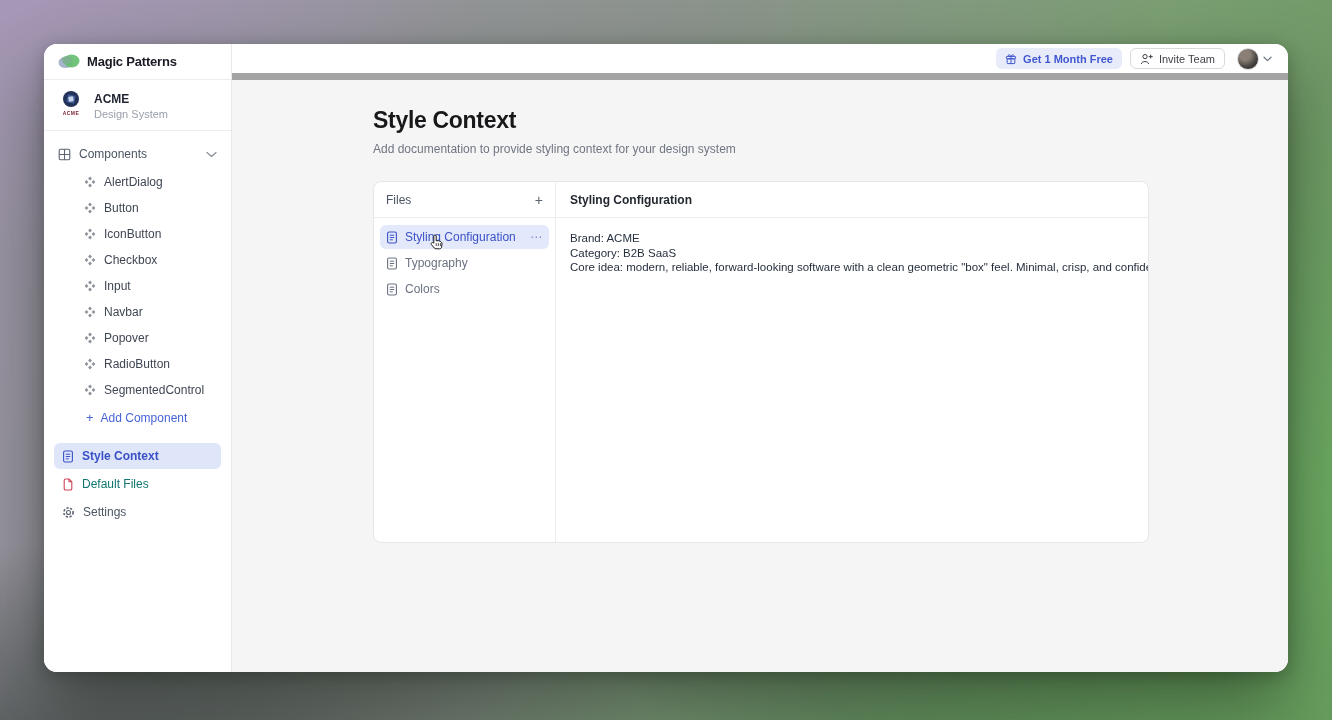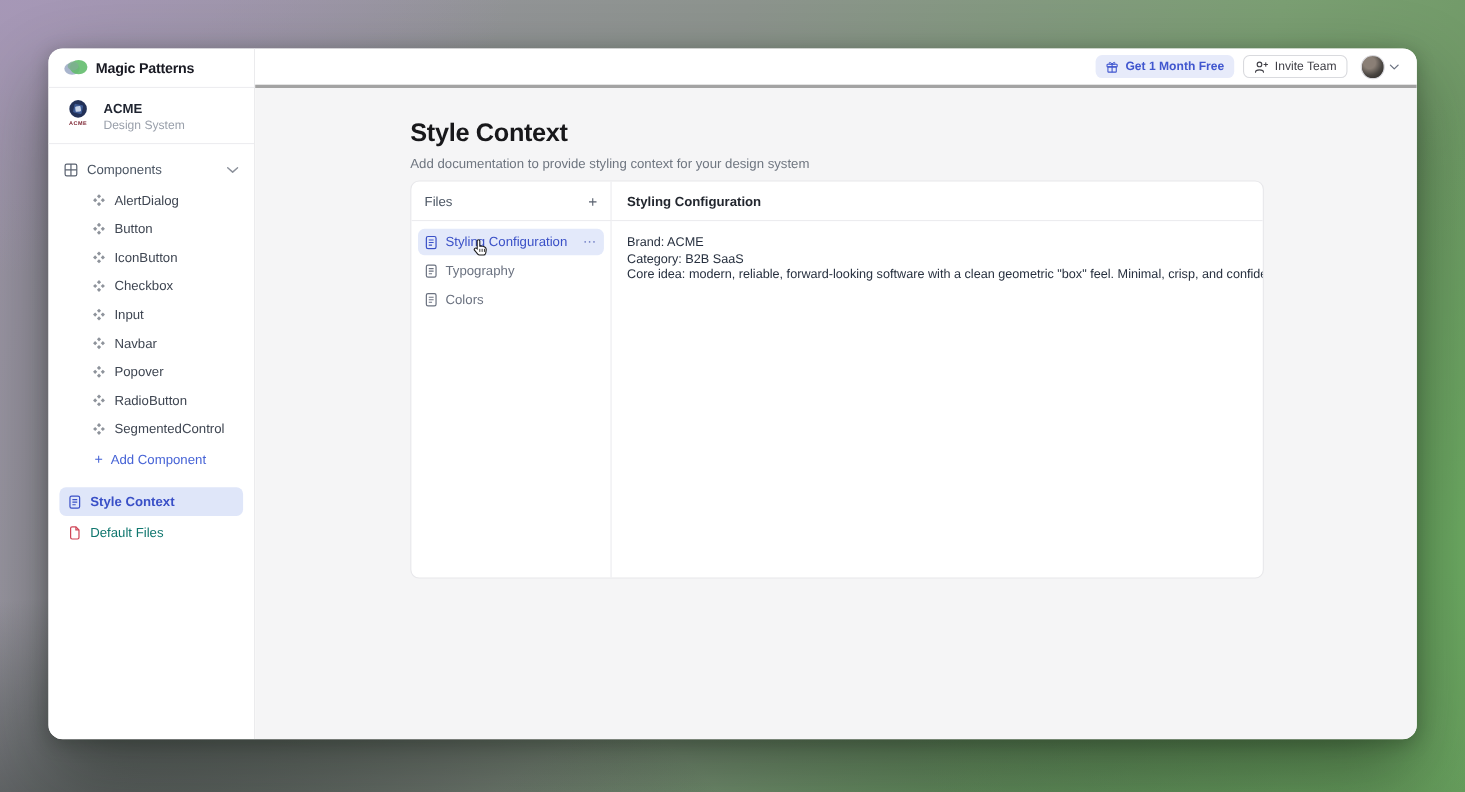--- a/index.html
+++ b/index.html
@@ -35,31 +35,31 @@
   .comp-item { display:flex; align-items:center; gap:8px; color:#3f4652; padding:6px 4px 6px 30px; cursor:default; }
   .comp-item .ci { flex:0 0 auto; }
   .add-comp { display:flex; align-items:center; gap:7px; color:#4663d6; padding:8px 4px 8px 32px; font-size:12px; }
   .add-comp .plus { font-size:13px; line-height:10px; }
   .section { margin-top:10px; }
   .side-item { display:flex; align-items:center; gap:8px; padding:6px 8px; border-radius:6px; margin:2px 0; color:#4b5563; }
   .side-item.selected { background:#dfe6f9; color:#3a50c7; font-weight:600; }
   .side-item.danger { color:#0f766e; }
   
   .main { flex:1; display:flex; flex-direction:column; min-width:0; }
-  .topbar { height:36px; background:#fff; border-bottom:3px solid #a3a3a3; display:flex; align-items:center; justify-content:flex-end; gap:8px; padding:0 16px; }
+  .topbar { height:36px; background:#fff; border-bottom:7px solid #a3a3a3; display:flex; align-items:center; justify-content:flex-end; gap:8px; padding:0 16px; }
   .pill-btn { display:flex; align-items:center; gap:6px; height:21px; padding:0 9px; border-radius:6px; font-size:11px; cursor:pointer; }
   .btn-free { background:#e7ebfa; color:#4157cf; font-weight:600; }
   .btn-invite { background:#fff; border:1px solid #d9dade; color:#3f3f46; font-weight:400; }
   .avatar-wrap { display:flex; align-items:center; gap:4px; margin-left:4px; cursor:pointer; }
   .avatar { width:22px; height:22px; border-radius:50%; background:radial-gradient(circle at 35% 30%, #8a7f76 0 28%, #4a4642 60%, #23211f 100%); border:1px solid #d9d9de; }
   .content { flex:1; background:#f5f5f6; padding:27px 0 0 141px; overflow:hidden; position:relative; }
   .page-title { font-size:23px; font-weight:700; color:#18181b; letter-spacing:-.3px; }
   .page-sub { font-size:12px; color:#6f7680; margin-top:8px; }
   
-  .card { width:776px; height:362px; margin-top:8px; background:#fff; border:1px solid #e7e7ea; border-radius:8px; display:grid; grid-template-columns:182px 1fr; grid-template-rows:36px 1fr; position:relative; overflow:hidden; }
+  .card { width:776px; height:362px; margin-top:25px; background:#fff; border:1px solid #e7e7ea; border-radius:8px; display:grid; grid-template-columns:182px 1fr; grid-template-rows:36px 1fr; position:relative; overflow:hidden; }
   .card-hl { border-right:1px solid #ececef; border-bottom:1px solid #ececef; display:flex; align-items:center; padding:0 12px; }
   .card-hl .files-lbl { flex:1; font-size:12px; color:#4b5563; }
   .card-hl .add-file { font-size:14px; color:#5a6270; cursor:pointer; line-height:12px; }
   .card-hr { border-bottom:1px solid #ececef; display:flex; align-items:center; padding:0 14px; font-size:12px; font-weight:700; color:#23272f; }
   .card-bl { border-right:1px solid #ececef; padding:7px 6px; }
   .file-item { display:flex; align-items:center; gap:7px; padding:5px 6px; border-radius:6px; margin-bottom:2px; font-size:12px; color:#6b7280; cursor:pointer; }
   .file-item.selected { background:#e3e9fa; color:#3a50c7; }
   .file-item .fname { flex:1; white-space:nowrap; }
   .file-item .more { display:none; color:#7b88c9; font-size:12px; letter-spacing:1px; }
   .file-item.selected .more { display:inline; }
@@ -247,20 +247,29 @@
         </div>
         <div class="side-item danger">
           <span>
             <svg width="12" height="13" viewBox="0 0 12 13">
                 <path d="M2.2 2.3 A1.3 1.3 0 0 1 3.5 1 H7 L9.8 3.8 V10.7 A1.3 1.3 0 0 1 8.5 12 H3.5 A1.3 1.3 0 0 1 2.2 10.7 Z" fill="none" stroke="#cf4557" stroke-width="1.1"></path>
                 <path d="M7 1 V3.8 H9.8" fill="none" stroke="#cf4557" stroke-width="1.1"></path>
               </svg>
           </span>
           <span>Default Files</span>
         </div>
+        <div class="side-item">
+          <span>
+            <svg width="13" height="13" viewBox="0 0 13 13">
+                <circle cx="6.5" cy="6.5" r="2" fill="none" stroke="#5a6270" stroke-width="1.1"></circle>
+                <circle cx="6.5" cy="6.5" r="4.6" fill="none" stroke="#5a6270" stroke-width="1.6" stroke-dasharray="2.2 1.6"></circle>
+              </svg>
+          </span>
+          <span>Settings</span>
+        </div>
       </div>
     </div>
   </div>
 
   <div class="main">
     <div class="topbar">
       <div class="pill-btn btn-free">
         <span>
           <svg width="12" height="12" viewBox="0 0 12 12">
               <rect x="1.4" y="3.4" width="9.2" height="2.4" rx=".6" fill="none" stroke="#4157cf" stroke-width="1"></rect>

